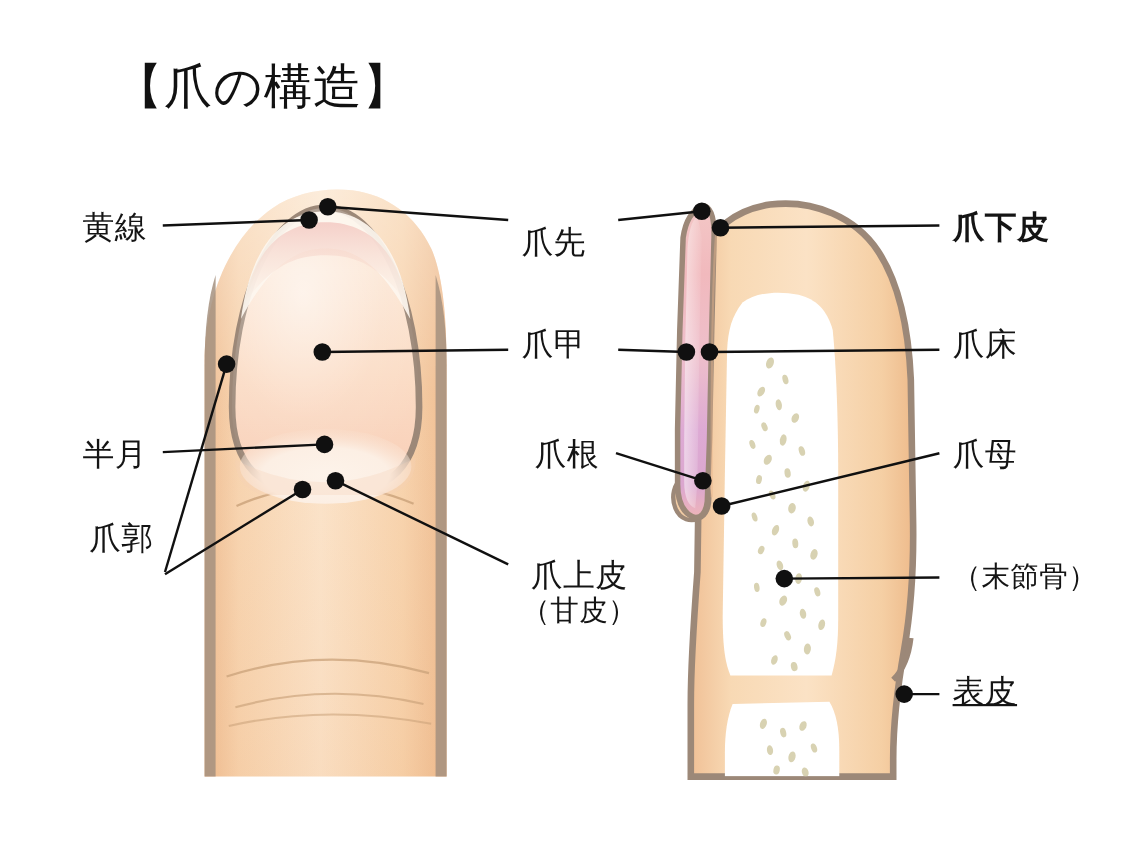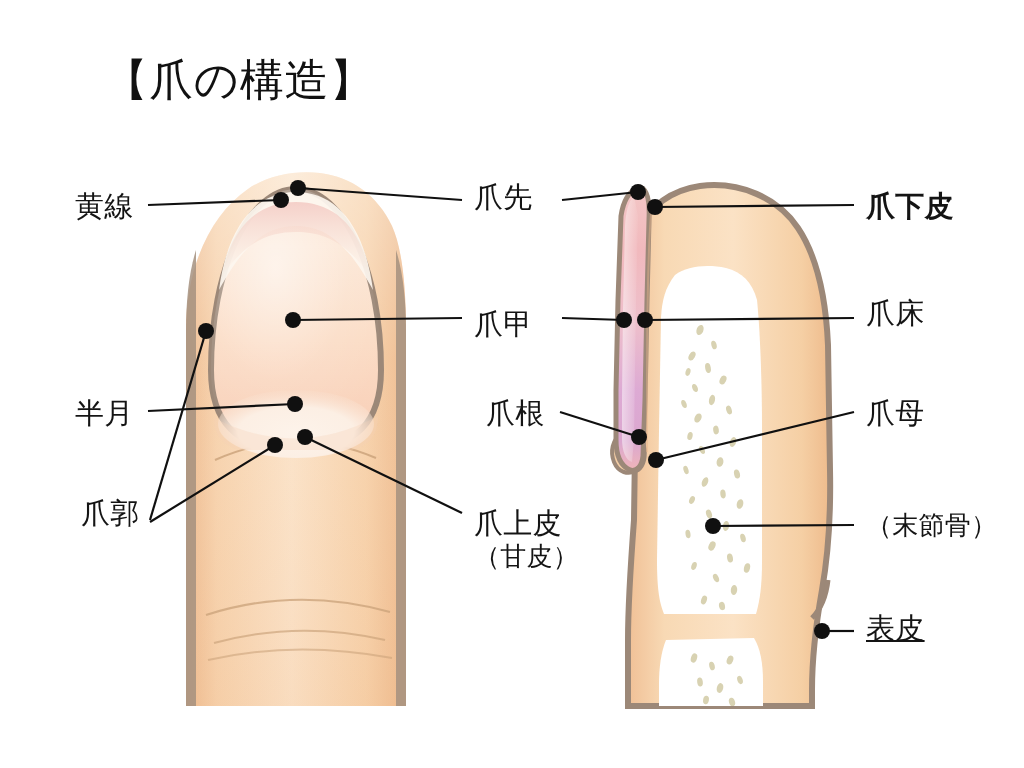--- a/index.html
+++ b/index.html
@@ -50,21 +50,21 @@
     font-weight: 400;
     letter-spacing: 0.01em;
   }
   .label .sub {
     display: block;
     font-size: 26px;
     line-height: 1.2;
     margin-top: 2px;
     letter-spacing: 0.01em;
   }
-  .lbl-main { display: block; }
+  .lbl-main { display: block; text-align: center; }
 </style>
 </head>
 <body>
 
 <div id="stage">
 
   <svg id="diagram-svg" viewBox="0 0 1024 768">
     <defs>
 
       <linearGradient id="gFrontSkin" x1="0" y1="0" x2="1" y2="0">
@@ -315,28 +315,28 @@
   </svg>
 
   <div class="page-title">【爪の構造】</div>
 
   <div class="label" style="left:75px; top:191px;">
     <span class="lbl-main">黄線</span>
   </div>
   <div class="label" style="left:75px; top:398px;">
     <span class="lbl-main">半月</span>
   </div>
-  <div class="label" style="left:81px; top:498px;">
+  <div class="label" style="left:81px; top:474px;">
     <span class="lbl-main">爪郭</span>
   </div>
 
-  <div class="label" style="left:474px; top:182px;">
+  <div class="label" style="left:474px; top:205px;">
     <span class="lbl-main">爪先</span>
   </div>
-  <div class="label" style="left:474px; top:298px;margin-top:11px;">
+  <div class="label" style="left:474px; top:298px;">
     <span class="lbl-main">爪甲</span>
   </div>
   <div class="label" style="left:474px; top:398px;margin-left:12px;">
     <span class="lbl-main">爪根</span>
   </div>
   <div class="label" style="left:474px; top:508px;">
     <span class="lbl-main">爪上皮</span>
     <span class="sub">（甘皮）</span>
   </div>
 

